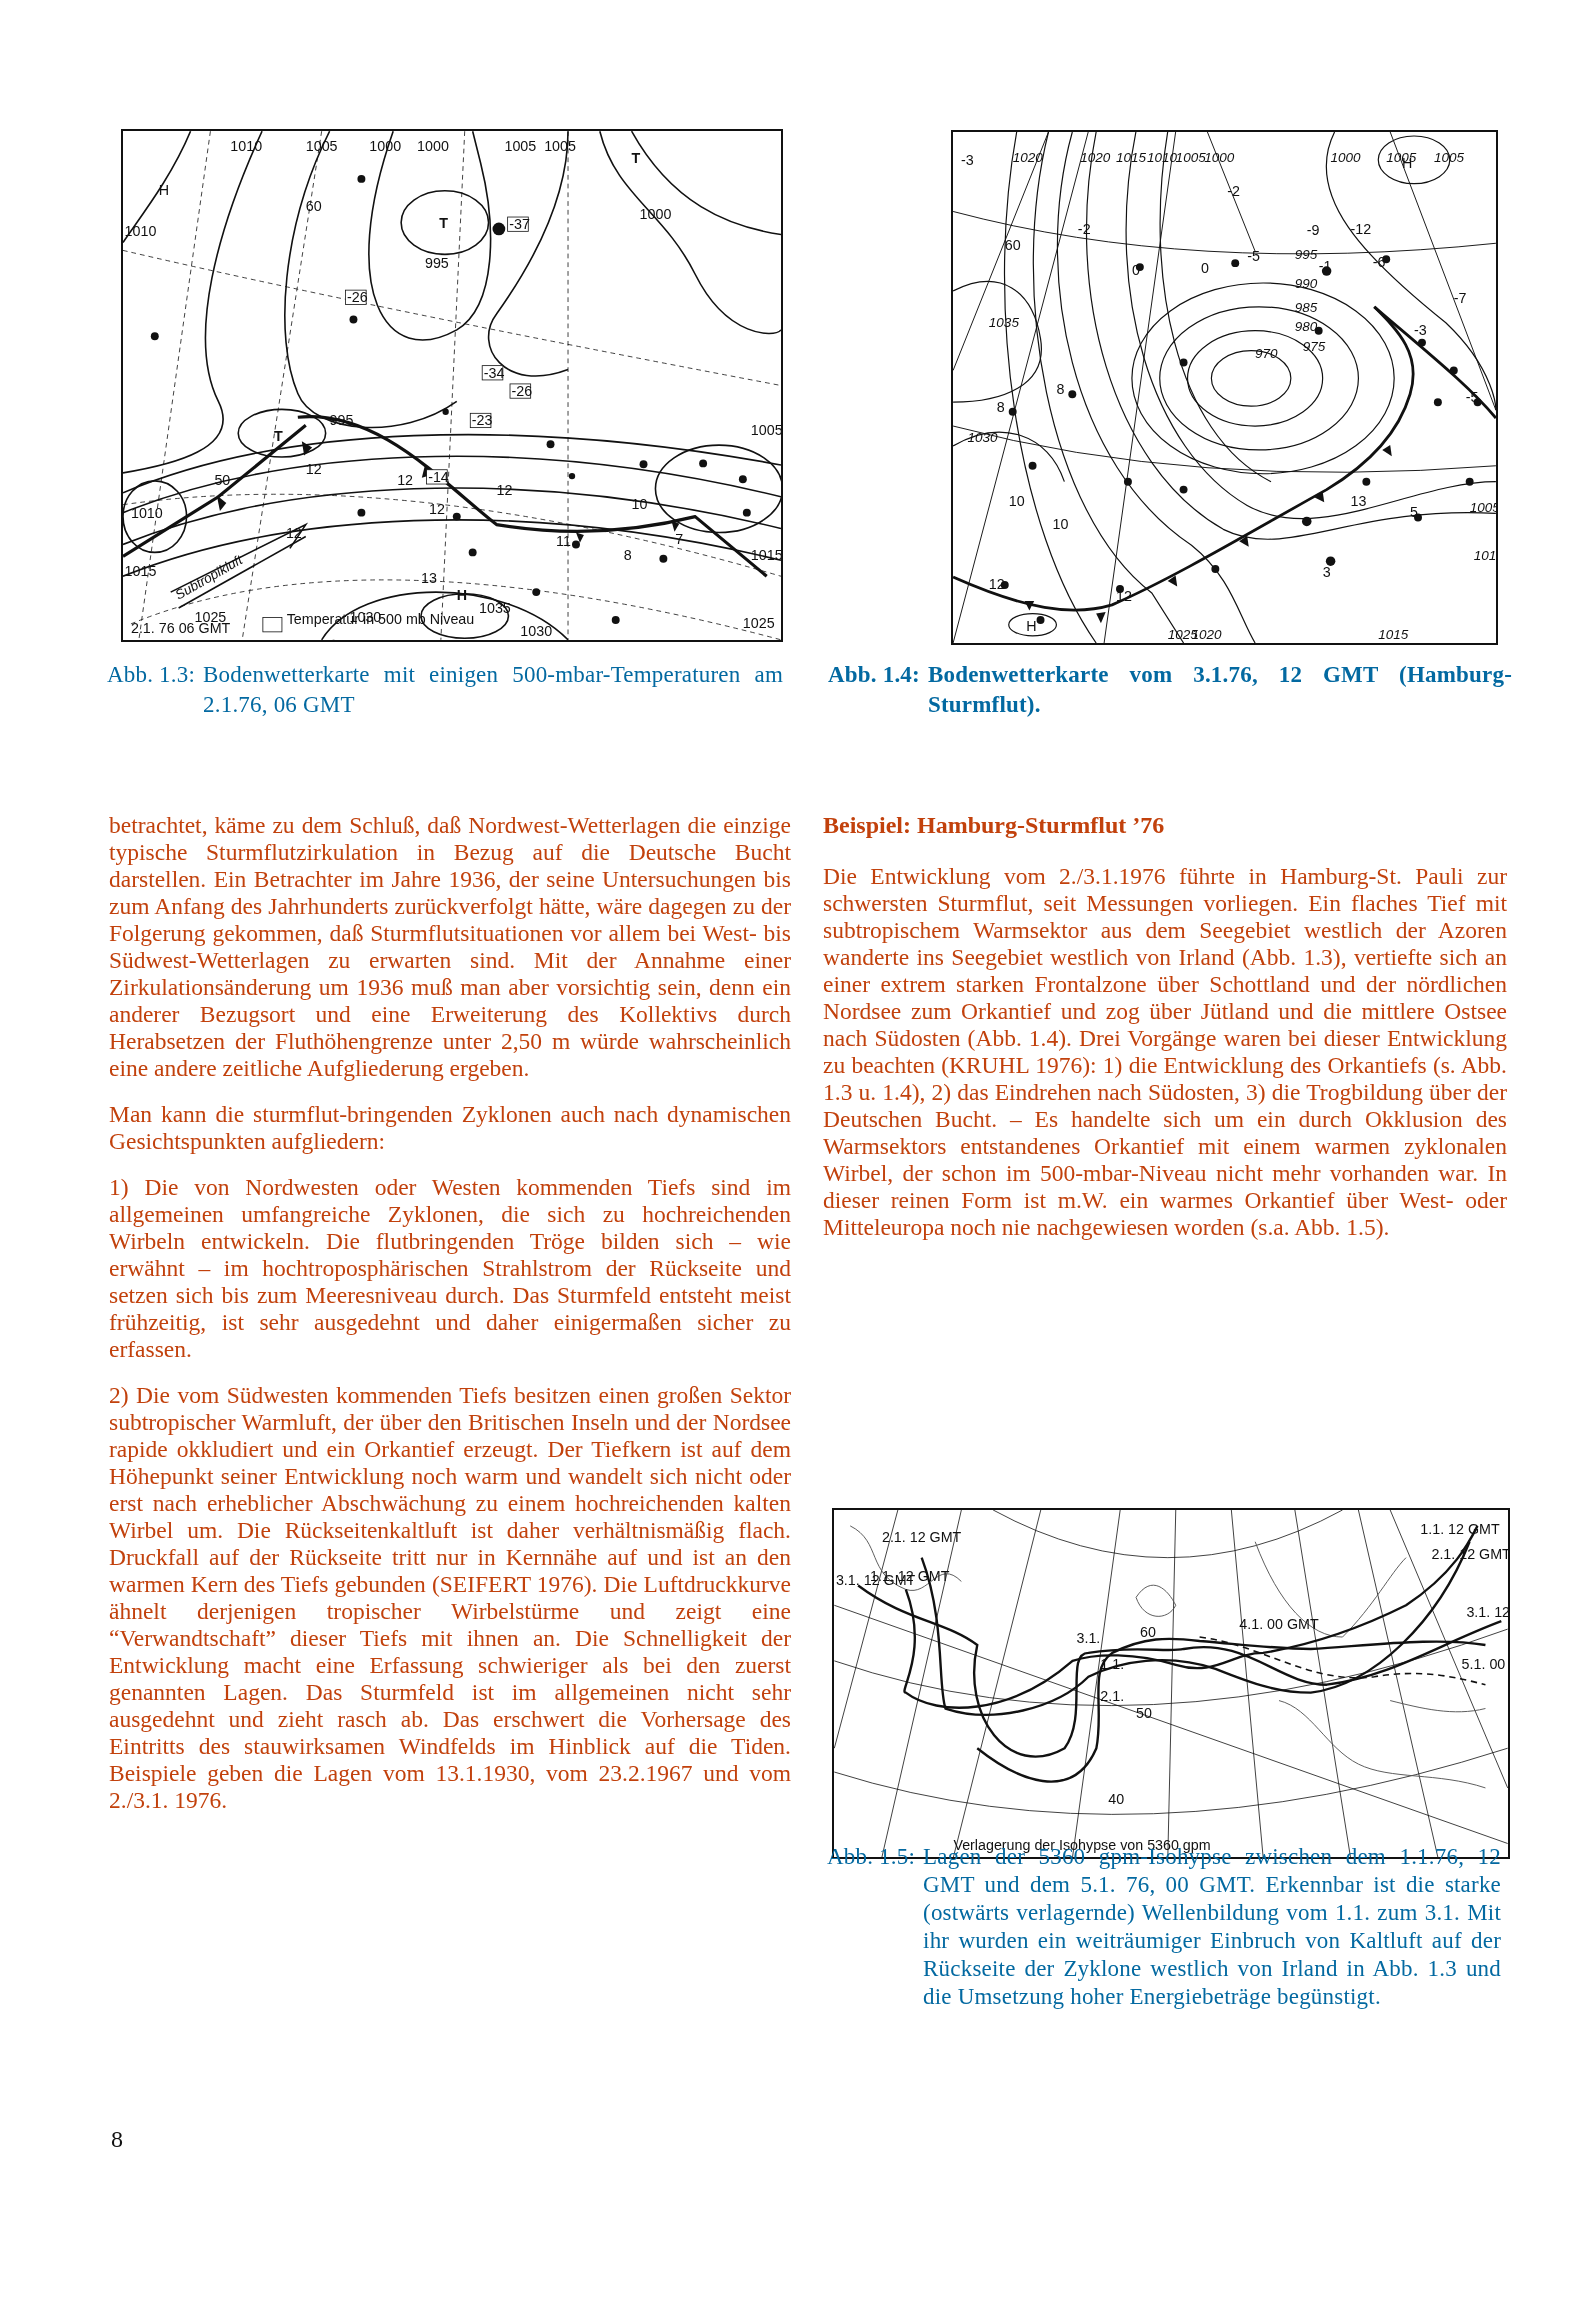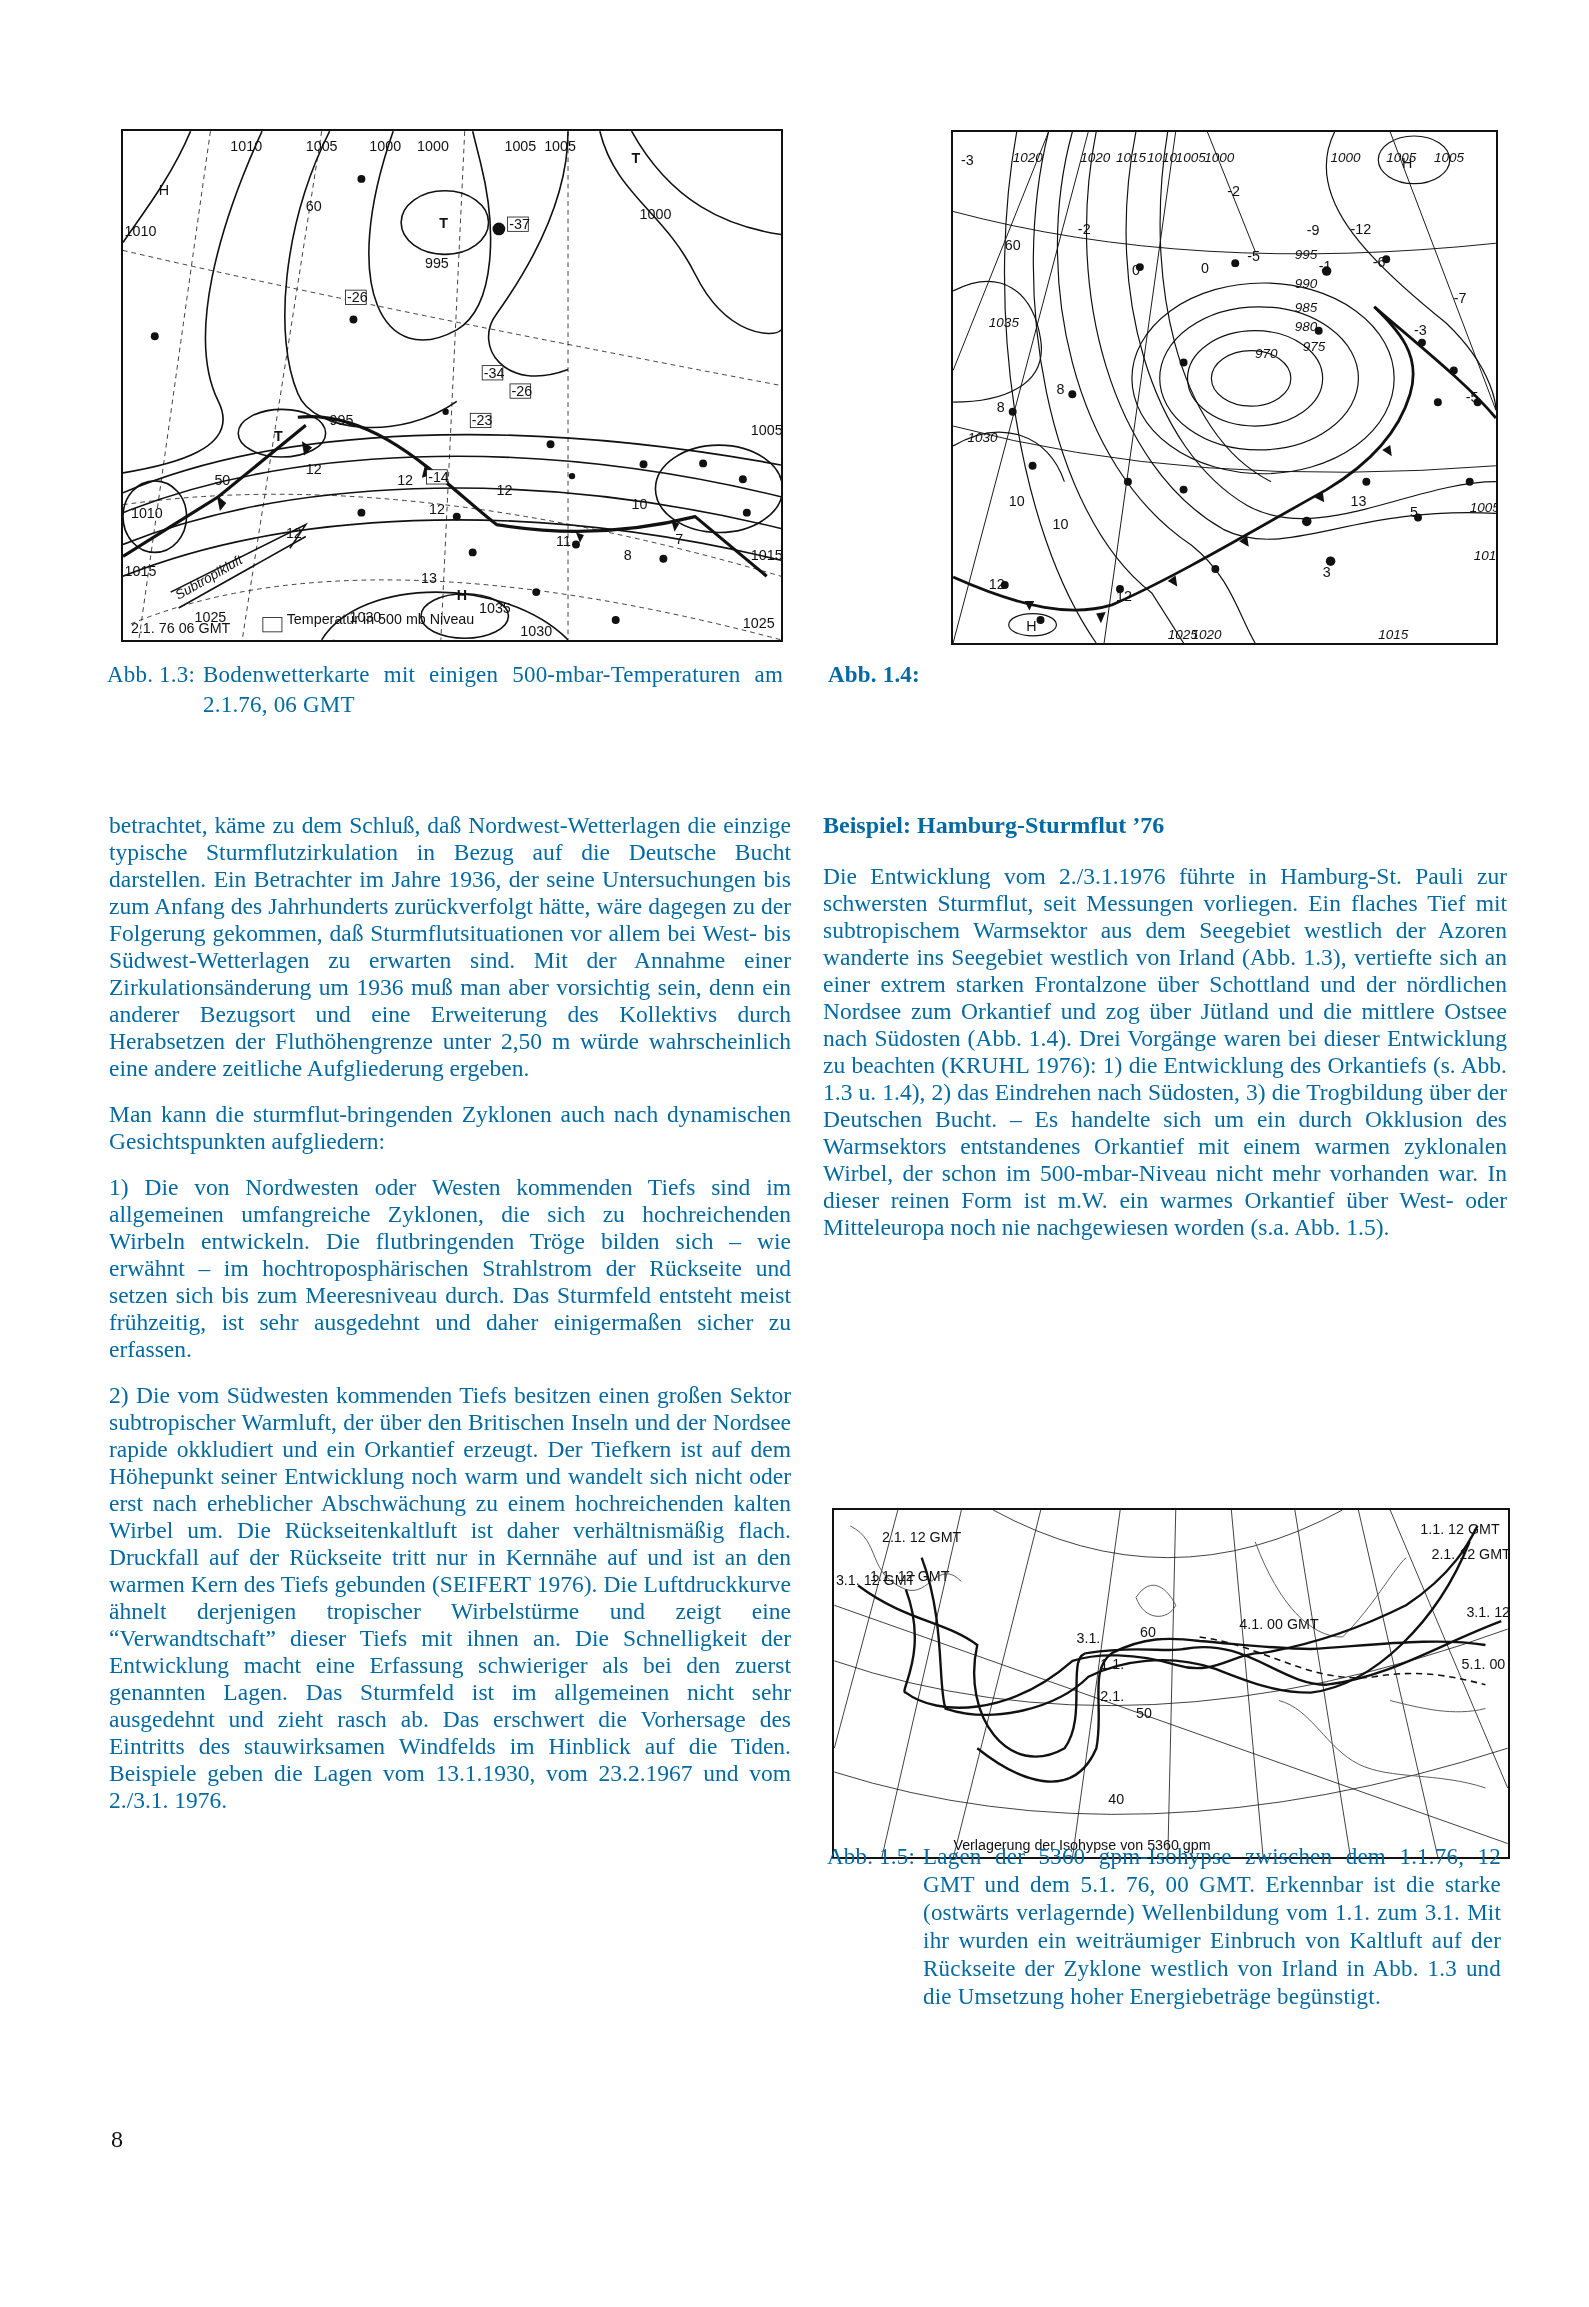--- a/index.html
+++ b/index.html
@@ -11,21 +11,21 @@
     position: absolute; border: 2.4px solid #111; background: #fff; overflow: hidden;
   }
   .fig svg { width: 100%; height: 100%; display: block; }
   .caption {
     position: absolute; font-size: 23px; line-height: 30px; color: #0369a1;
     display: flex; letter-spacing: 0.2px;
   }
   .caption .lbl { white-space: nowrap; padding-right: 8px; }
   .caption .txt { text-align: justify; }
   .col {
-    position: absolute; font-size: 23.5px; line-height: 27px; color: #0369a1;
+    position: absolute; font-size: 23.5px; line-height: 27px; color: #c2410c;
     text-align: justify; hyphens: manual;
   }
   .col p { margin: 0 0 19px 0; }
   .heading { font-weight: bold; font-size: 24px; margin: 0 0 24px 0; }
   .pagenum { position: absolute; left: 111px; top: 2126px; font-size: 24px; }
   .maplabel { font-family: "Liberation Sans", "DejaVu Sans", sans-serif; font-size: 18px; fill: #111; }
   .maplabel-i { font-family: "Liberation Sans", "DejaVu Sans", sans-serif; font-size: 17px; font-style: italic; fill: #111; }
 </style>
 </head>
 <body>
@@ -270,20 +270,21 @@
       <text class="maplabel" x="45" y="575">12</text>
       <text class="maplabel" x="205" y="590">12</text>
       <text class="maplabel" x="500" y="470">13</text>
       <text class="maplabel" x="575" y="485">5</text>
       <text class="maplabel" x="465" y="560">3</text>
     </g>
   </svg>
 </div>
 <div class="caption" style="left:828px; top:660px; width:684px;font-weight:bold;">
   <span class="lbl">Abb. 1.4:</span>
+  <span class="txt">Bodenwetterkarte vom 3.1.76, 12 GMT (Hamburg-Sturmflut).</span>
 </div>
 
 <div class="col" style="left:109px; top:812px; width:682px;">
   <p>betrachtet, käme zu dem Schluß, daß Nordwest-Wetterlagen die einzige typische Sturmflutzirkulation in Bezug auf die Deutsche Bucht darstellen. Ein Betrachter im Jahre 1936, der seine Untersuchungen bis zum Anfang des Jahrhunderts zurückverfolgt hätte, wäre dagegen zu der Folgerung gekommen, daß Sturmflutsituationen vor allem bei West- bis Südwest-Wetterlagen zu erwarten sind. Mit der Annahme einer Zirkulationsänderung um 1936 muß man aber vorsichtig sein, denn ein anderer Bezugsort und eine Erweiterung des Kollektivs durch Herabsetzen der Fluthöhengrenze unter 2,50 m würde wahrscheinlich eine andere zeitliche Aufgliederung ergeben.</p>
   <p>Man kann die sturmflut-bringenden Zyklonen auch nach dynamischen Gesichtspunkten aufgliedern:</p>
   <p>1) Die von Nordwesten oder Westen kommenden Tiefs sind im allgemeinen umfangreiche Zyklonen, die sich zu hochreichenden Wirbeln entwickeln. Die flutbringenden Tröge bilden sich  –  wie erwähnt  –  im hochtroposphärischen Strahlstrom der Rückseite und setzen sich bis zum Meeresniveau durch. Das Sturmfeld entsteht meist frühzeitig, ist sehr ausgedehnt und daher einigermaßen sicher zu erfassen.</p>
   <p>2) Die vom Südwesten kommenden Tiefs besitzen einen großen Sektor subtropischer Warmluft, der über den Britischen Inseln und der Nordsee rapide okkludiert und ein Orkantief erzeugt. Der Tiefkern ist auf dem Höhepunkt seiner Entwicklung noch warm und wandelt sich nicht oder erst nach erheblicher Abschwächung zu einem hochreichenden kalten Wirbel um. Die Rückseitenkaltluft ist daher verhältnismäßig flach. Druckfall auf der Rückseite tritt nur in Kernnähe auf und ist an den warmen Kern des Tiefs gebunden (SEIFERT 1976). Die Luftdruckkurve ähnelt derjenigen tropischer Wirbelstürme und zeigt eine “Verwandtschaft” dieser Tiefs mit ihnen an. Die Schnelligkeit der Entwicklung macht eine Erfassung schwieriger als bei den zuerst genannten Lagen. Das Sturmfeld ist im allgemeinen nicht sehr ausgedehnt und zieht rasch ab. Das erschwert die Vorhersage des Eintritts des stauwirksamen Windfelds im Hinblick auf die Tiden. Beispiele geben die Lagen vom 13.1.1930, vom 23.2.1967 und vom 2./3.1. 1976.</p>
 </div>
 
 <div class="col" style="left:823px; top:812px; width:684px;">

